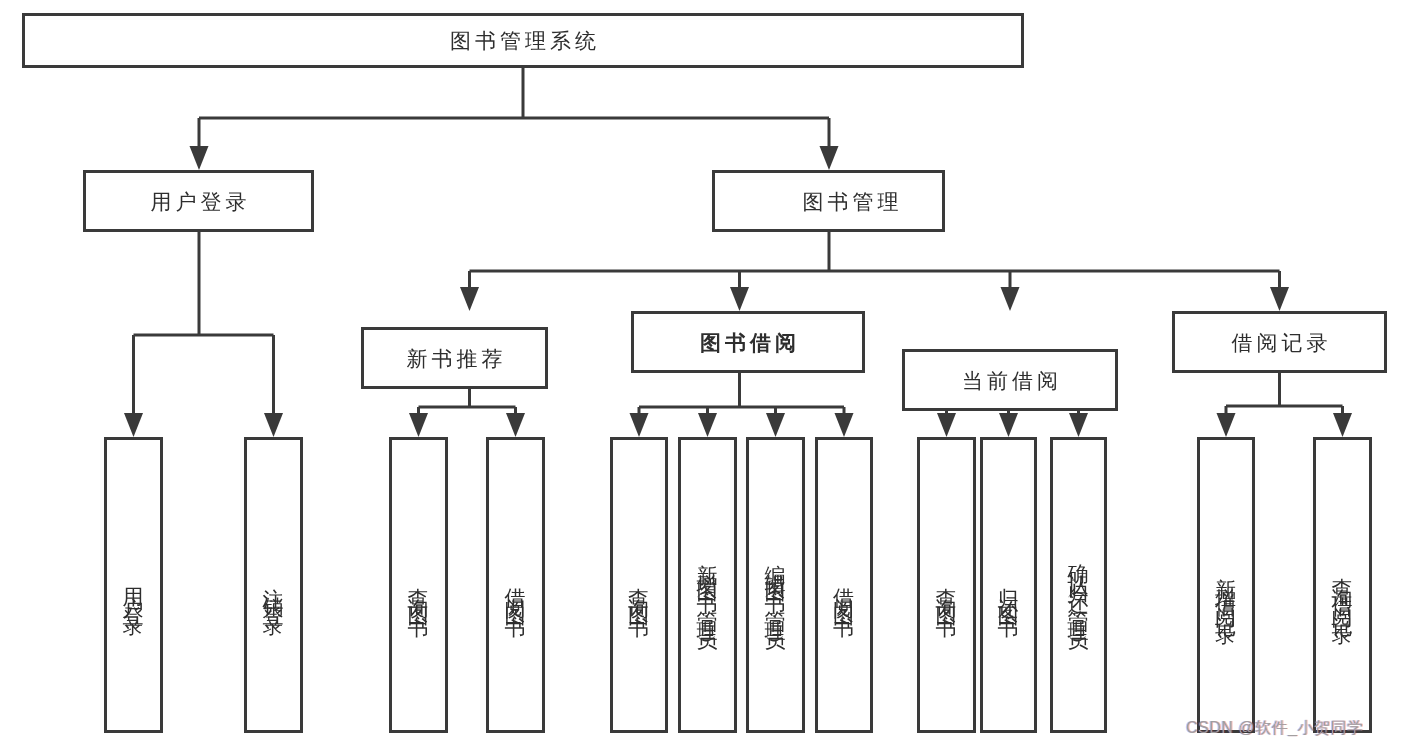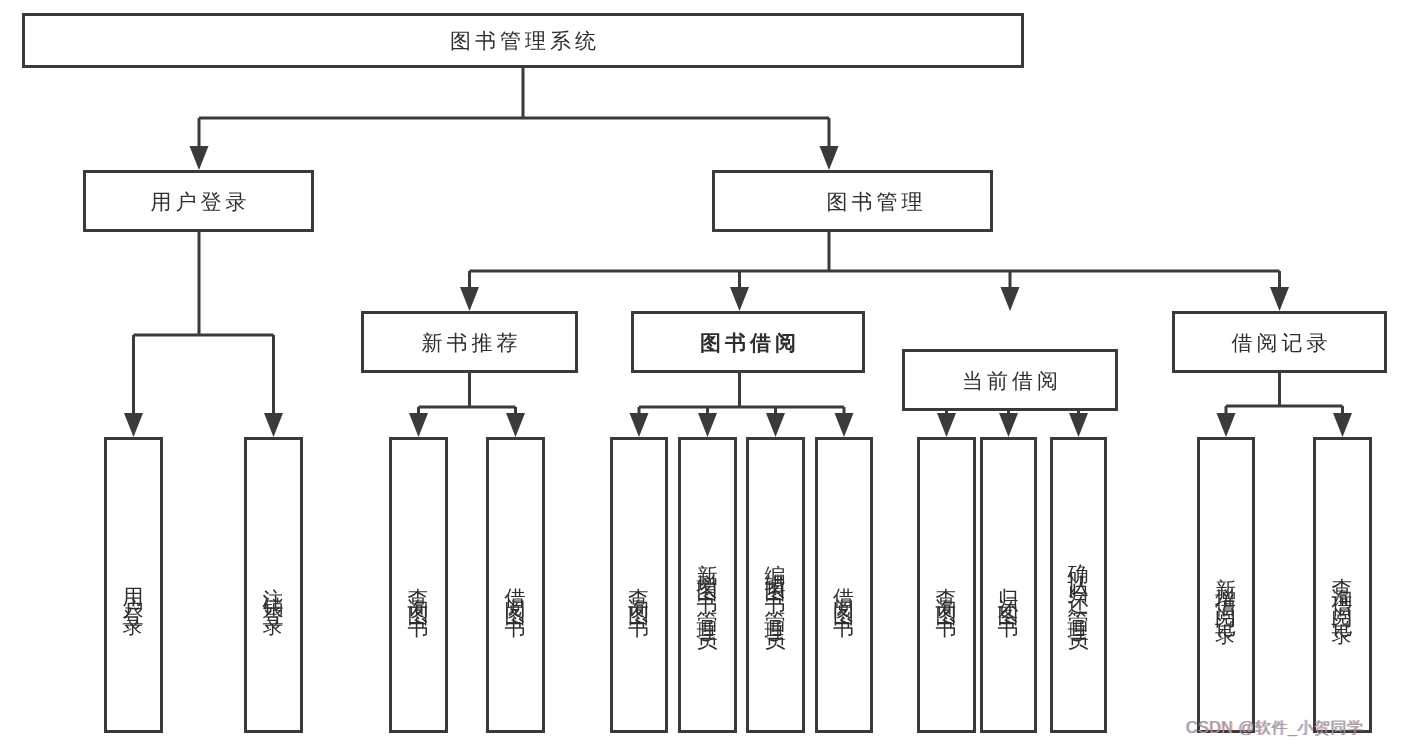--- a/index.html
+++ b/index.html
@@ -83,25 +83,25 @@
     </g>
   </svg>
 
   <div class="node hbox" style="left:22px;top:13px;width:1002px;height:55px;">
     <span class="label">图书管理系统</span>
   </div>
 
   <div class="node hbox" style="left:83px;top:170px;width:231px;height:62px;">
     <span class="label">用户登录</span>
   </div>
-  <div class="node hbox" style="left:712px;top:170px;width:281px;height:62px;padding-left:44px;">
+  <div class="node hbox" style="left:712px;top:170px;width:233px;height:62px;padding-left:44px;">
     <span class="label">图书管理</span>
   </div>
 
-  <div class="node hbox" style="left:361px;top:311px;width:217px;height:62px;">
+  <div class="node hbox" style="left:361px;top:327px;width:187px;height:62px;">
     <span class="label">新书推荐</span>
   </div>
   <div class="node hbox" style="left:631px;top:311px;width:234px;height:62px;font-weight:bold;">
     <span class="label">图书借阅</span>
   </div>
   <div class="node hbox" style="left:902px;top:311px;width:216px;height:62px;margin-top:38px;">
     <span class="label">当前借阅</span>
   </div>
   <div class="node hbox" style="left:1172px;top:311px;width:215px;height:62px;">
     <span class="label">借阅记录</span>

